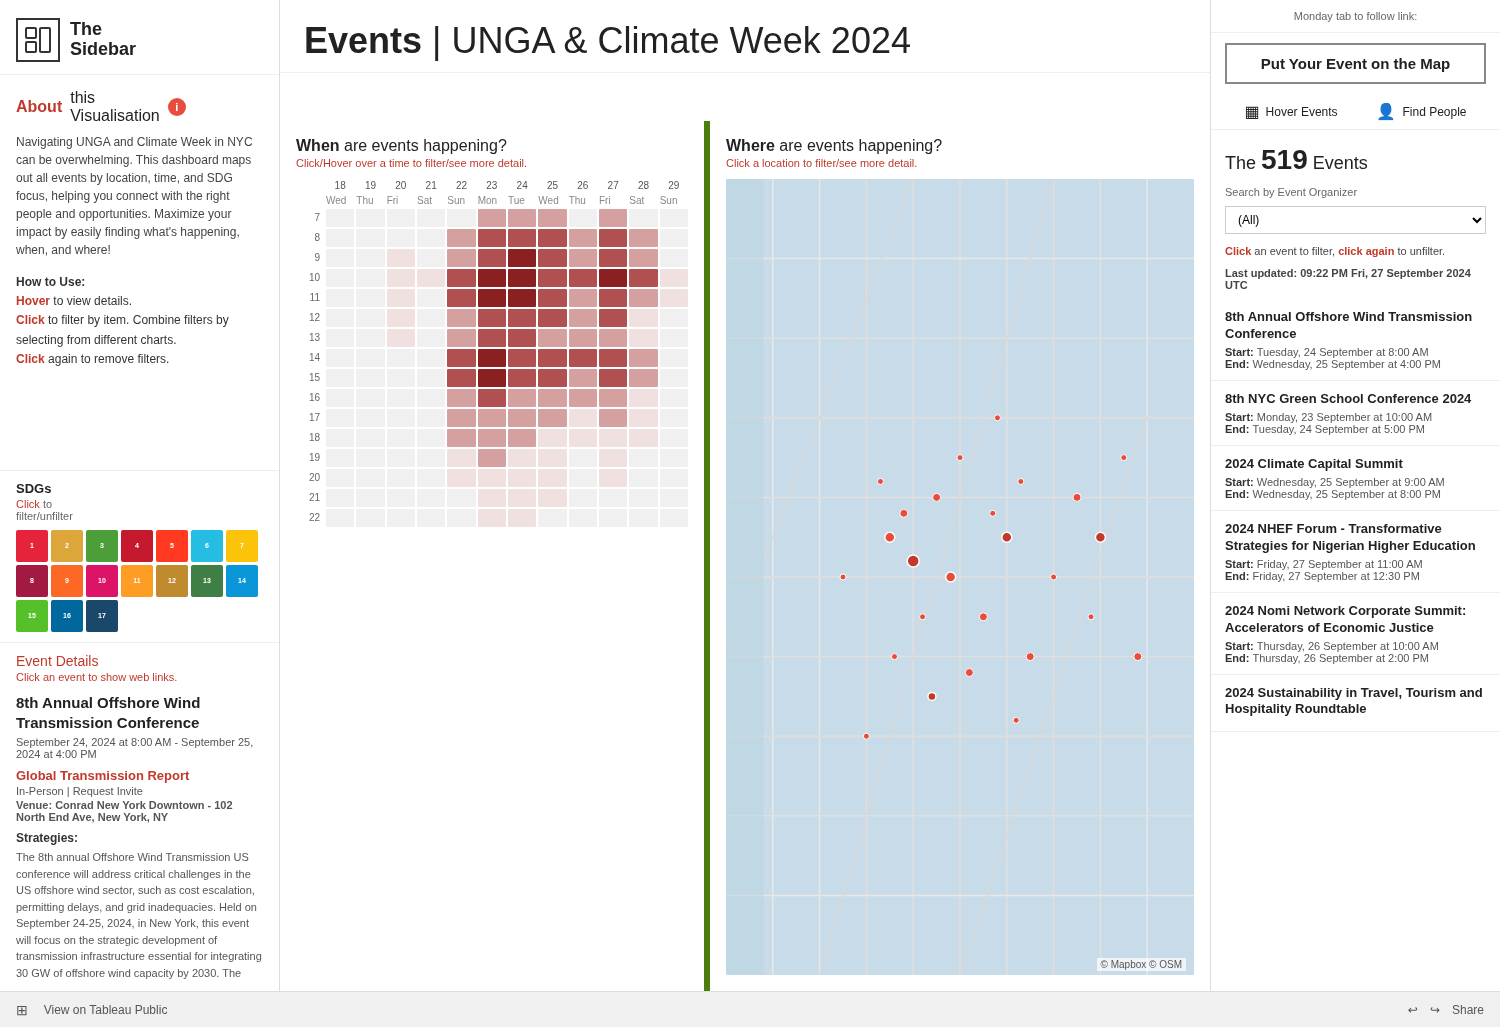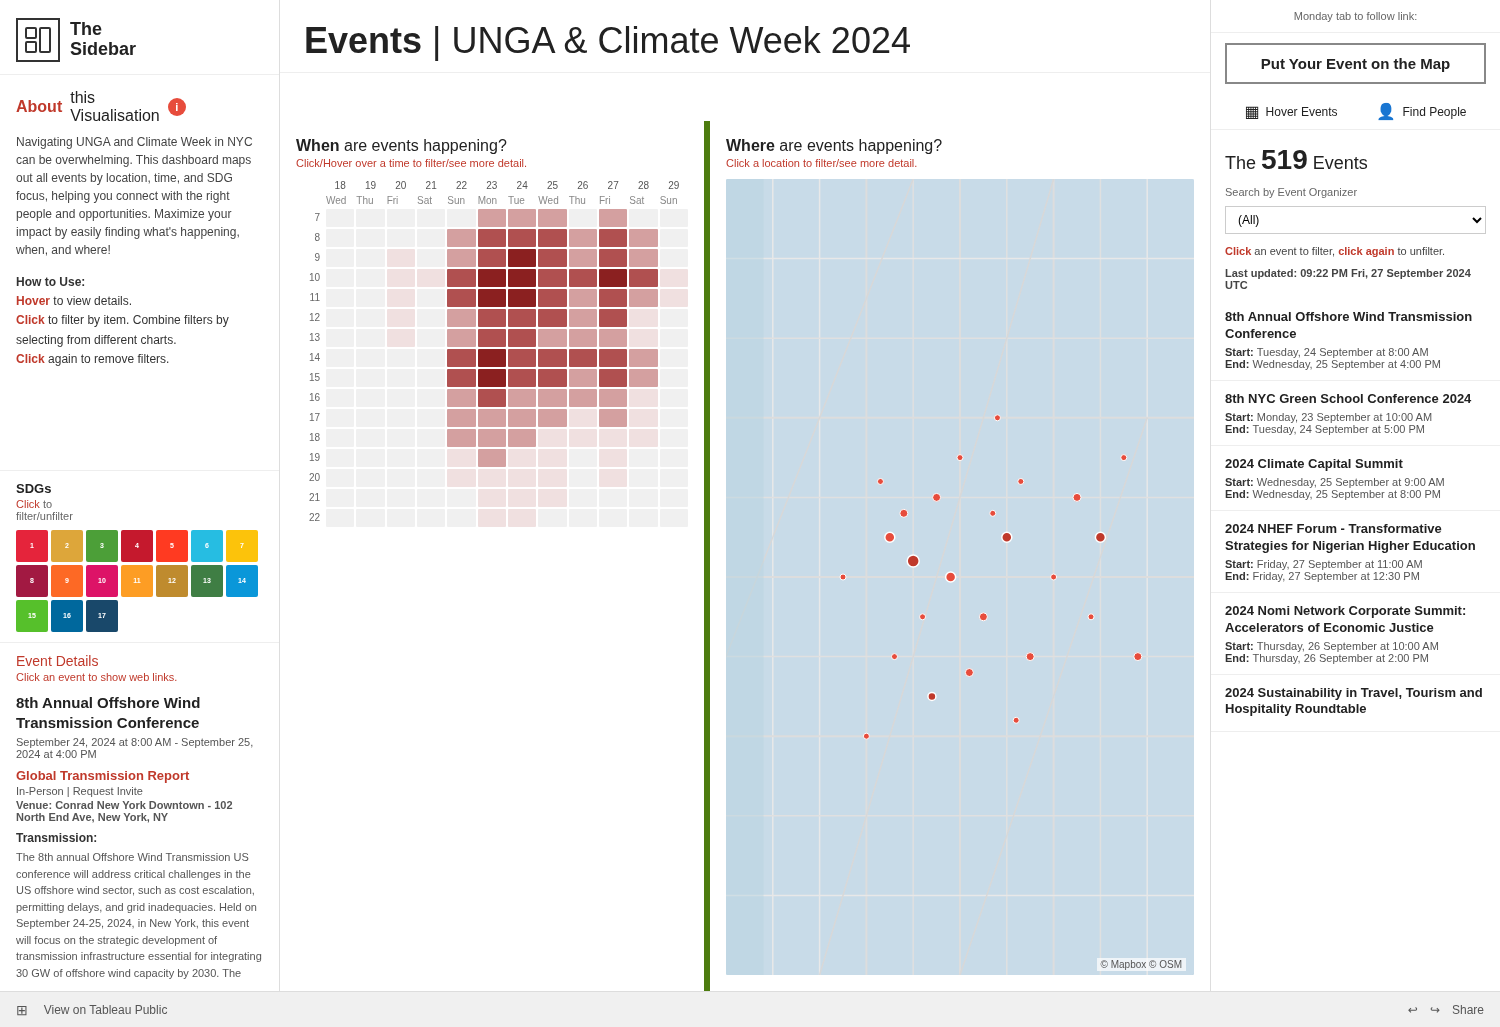--- a/index.html
+++ b/index.html
@@ -553,21 +553,21 @@
         <span> an event to show web links.</span>
       </div>
       <div class="event-name">8th Annual Offshore Wind Transmission Conference</div>
       <div class="event-date">September 24, 2024 at 8:00 AM - September 25, 2024 at 4:00 PM</div>
       <div class="event-link">Global Transmission Report</div>
       <div class="event-type">In-Person | Request Invite</div>
       <div class="event-venue">
         <span style="font-weight:700">Venue:</span>
         <span>Conrad New York Downtown - 102 North End Ave, New York, NY</span>
       </div>
-      <div class="event-description-title">Transmission:</div>
+      <div class="event-description-title">Strategies:</div>
       <div class="event-description">The 8th annual Offshore Wind Transmission US conference will address critical challenges in the US offshore wind sector, such as cost escalation, permitting delays, and grid inadequacies. Held on September 24-25, 2024, in New York, this event will focus on the strategic development of transmission infrastructure essential for integrating 30 GW of offshore wind capacity by 2030. The</div>
     </div>
   </div>
 
   <div class="center-panel">
     <div class="main-title-bar">
       <div class="main-title">
         <span class="bold">Events</span><span> | UNGA &amp; Climate Week 2024</span>
       </div>
     </div>

